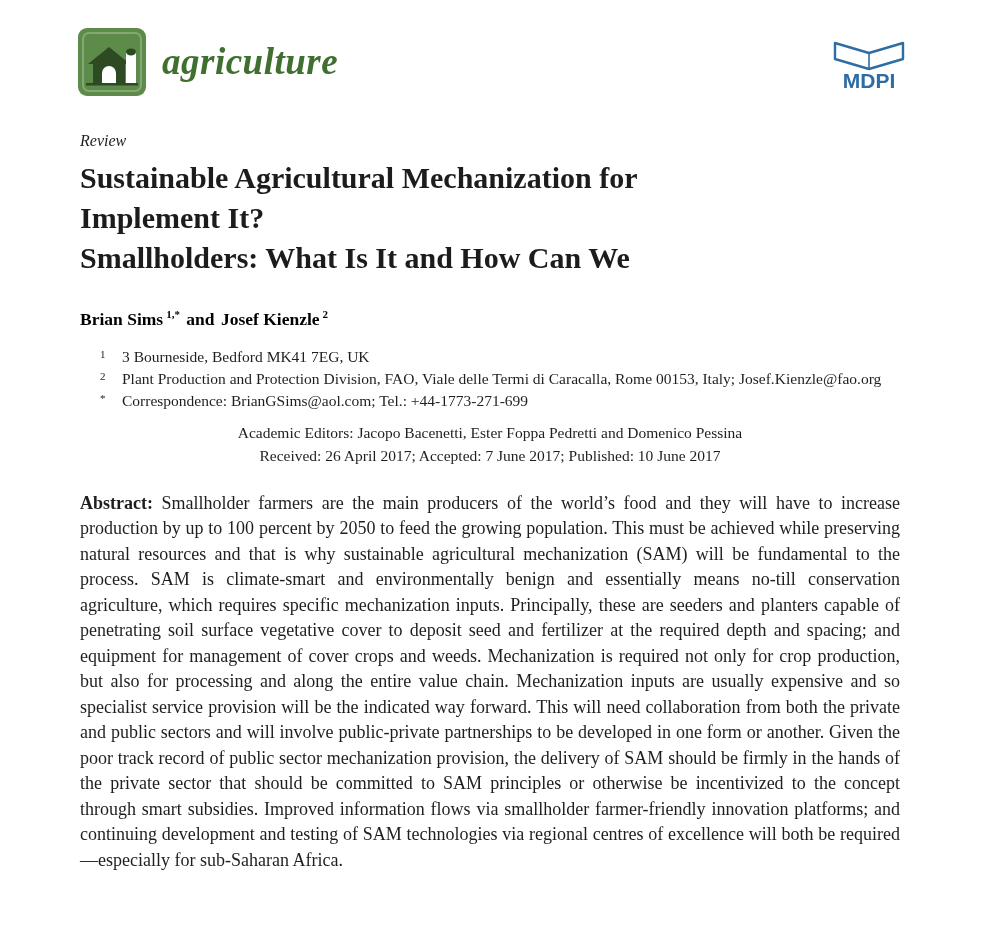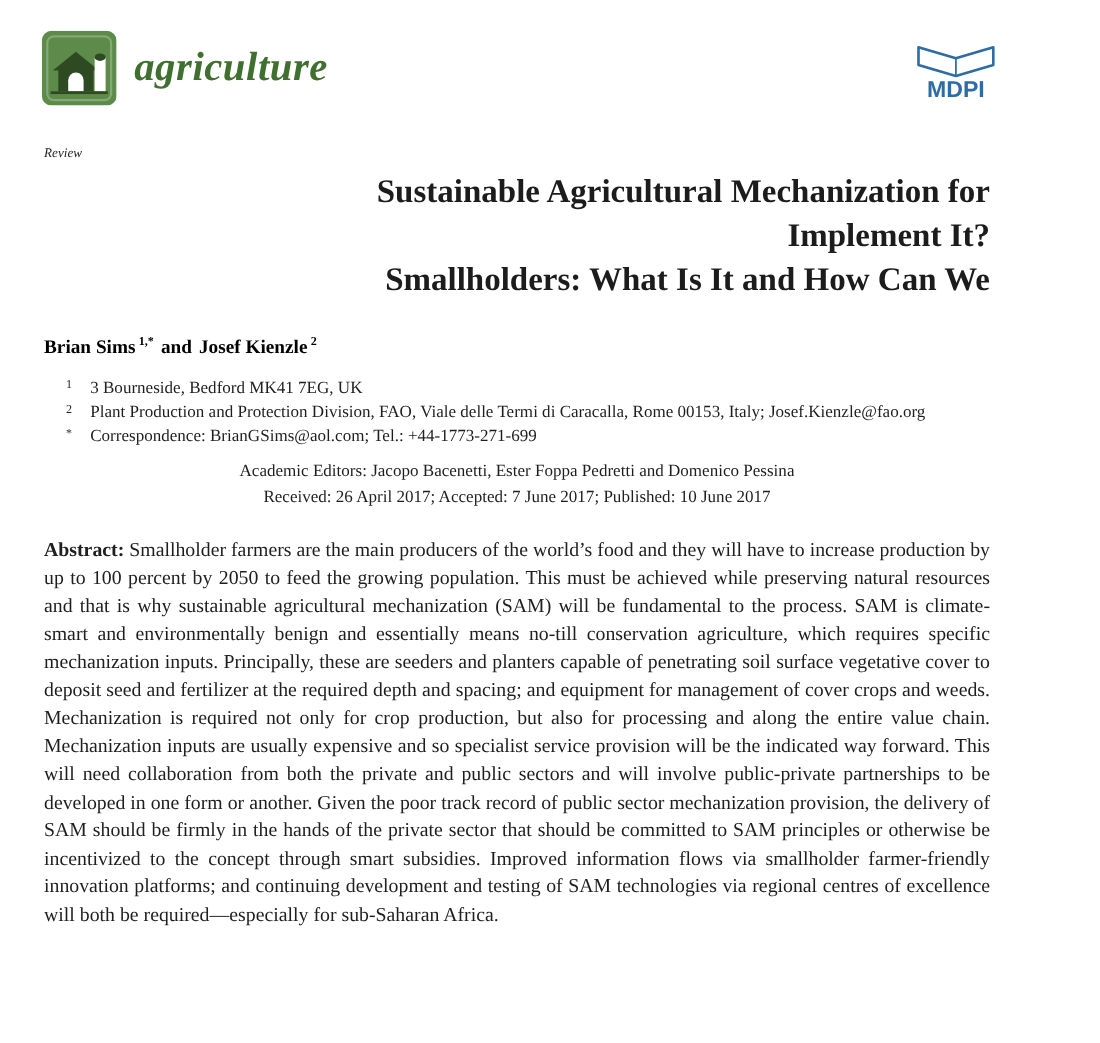--- a/index.html
+++ b/index.html
@@ -5,20 +5,21 @@
   html, body { margin: 0; padding: 0; background: #ffffff; }
   .page {
     width: 1000px;
     height: 948px;
     background: #ffffff;
     position: relative;
     font-family: "Liberation Serif", serif;
     color: #1e1e1e;
     overflow: hidden;
     box-sizing: border-box;
+    padding-left: 40px;
   }
   .header {
     display: flex;
     justify-content: space-between;
     align-items: flex-start;
     padding: 28px 88px 0 38px;
   }
   .journal-brand { display: flex; align-items: center; gap: 16px; }
   .journal-logo { width: 68px; height: 68px; display: block; }
   .journal-name {
@@ -30,31 +31,30 @@
     line-height: 68px;
   }
   .mdpi-logo { width: 86px; height: 58px; margin-top: 8px; }
 
   .content {
     padding: 0 100px 0 40px;
     box-sizing: border-box;
   }
   .article-type {
     font-style: italic;
-    font-size: 12px;
+    font-size: 16px;
     margin-top: 36px;
     color: #1e1e1e;
   }
   .title {
     font-size: 30px;
     font-weight: bold;
     line-height: 40px;
     margin: 8px 0 0 0;
     color: #1c1c1c;
-    text-align: right;
   }
   .title span { display: block; }
   .authors {
     margin-top: 30px;
     font-weight: bold;
     font-size: 17.5px;
     color: #000000;
   }
   .authors sup { font-size: 11px; font-weight: bold; margin-left: 3px; }
   .authors .connector { font-weight: bold; margin: 0 2px; }

